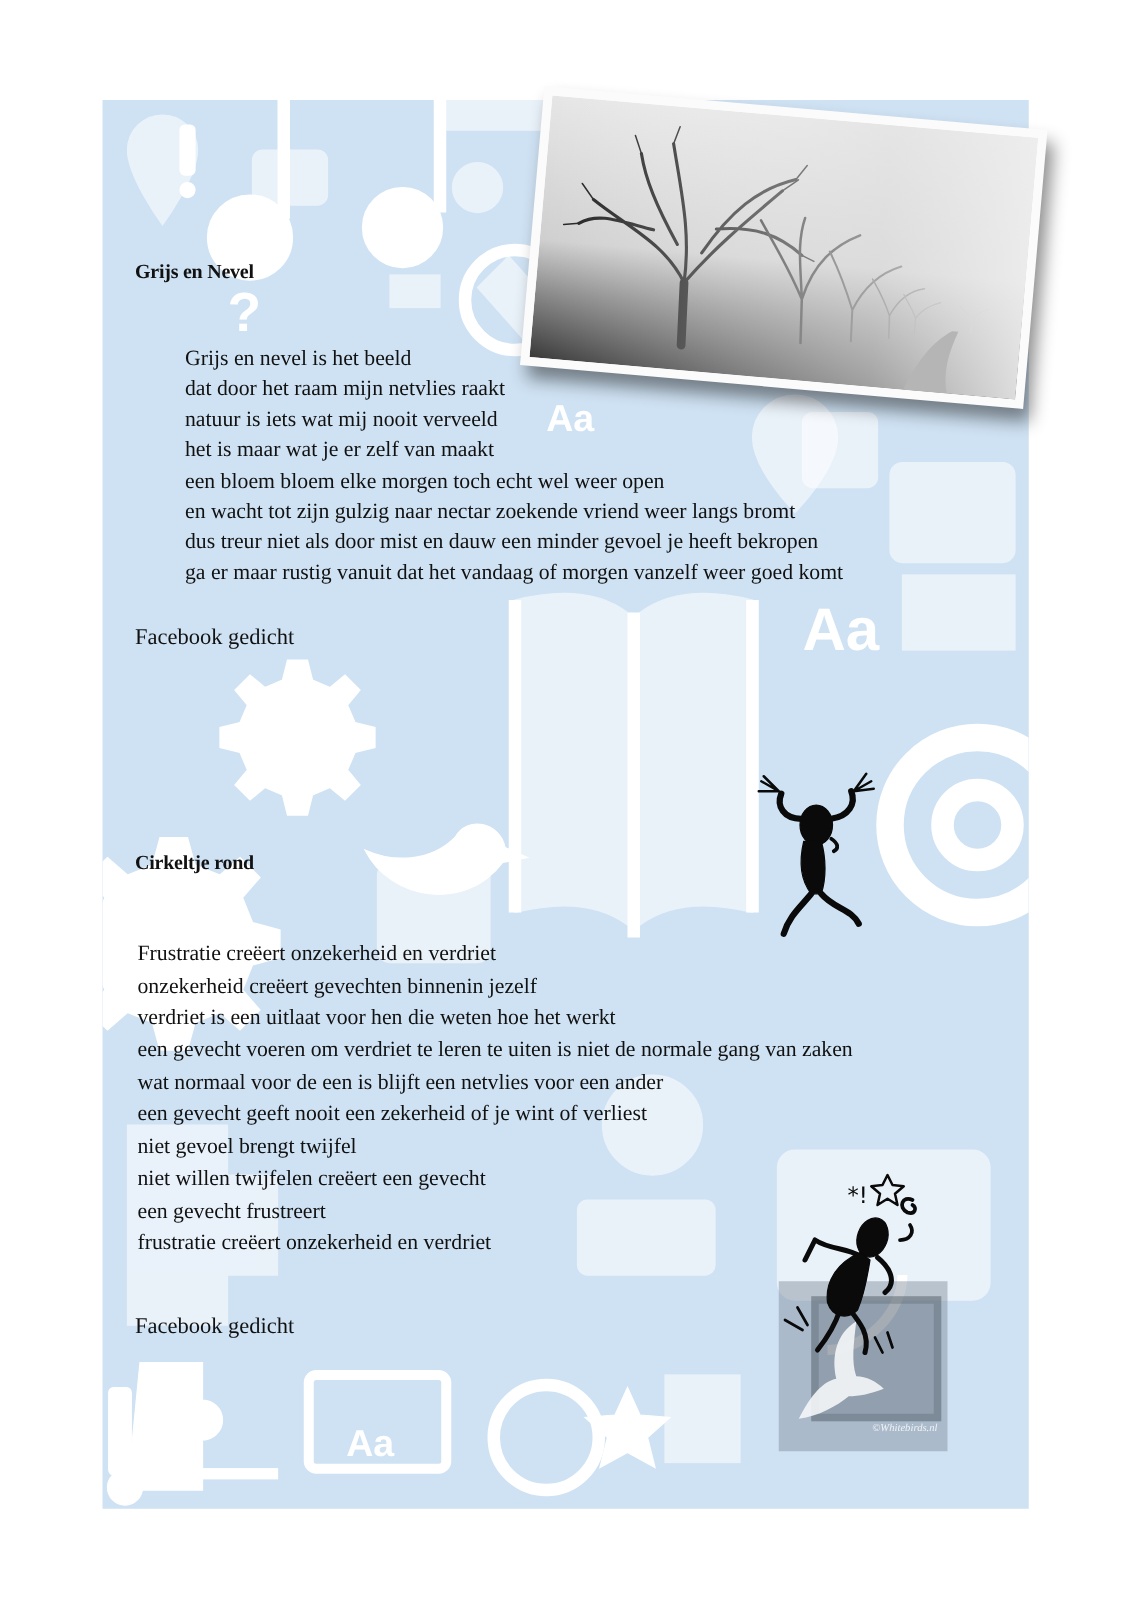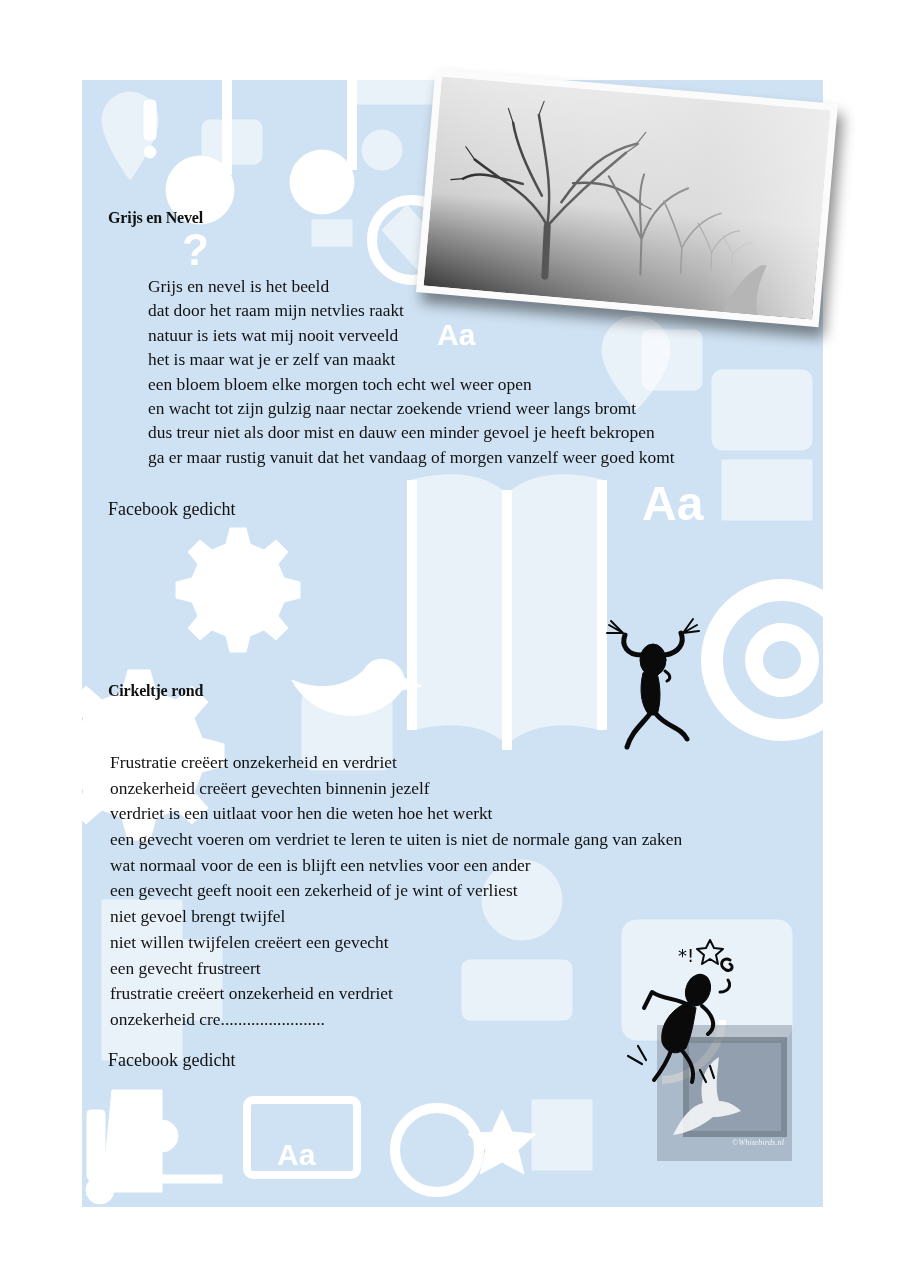--- a/index.html
+++ b/index.html
@@ -29,21 +29,21 @@
   .photo {
     position:absolute; left:425px; top:86px; width:390px; height:210px;
     transform:rotate(5deg); transform-origin:center;
     background:#fbfbfb; padding:7px; box-sizing:content-box;
     box-shadow:6px 10px 14px rgba(0,0,0,0.45);
   }
   .photo svg { display:block; }
 
   .figure { position:absolute; }
   .watermark {
-    position:absolute; left:657px; top:1025px; width:135px; height:136px;
+    position:absolute; left:623px; top:1025px; width:135px; height:136px;
     background:rgba(120,132,145,0.42);
   }
   .watermark .inner {
     position:absolute; left:26px; top:12px; width:92px; height:88px;
     border:6px solid rgba(90,100,112,0.35); background:rgba(70,80,92,0.25);
   }
   .watermark .mark {
     position:absolute; right:8px; bottom:14px; font-size:8.5px; font-style:italic; color:#eef2f5;
   }
 </style>
@@ -169,21 +169,20 @@
   <li>Frustratie creëert onzekerheid en verdriet</li>
   <li>onzekerheid creëert gevechten binnenin jezelf</li>
   <li>verdriet is een uitlaat voor hen die weten hoe het werkt</li>
   <li>een gevecht voeren om verdriet te leren te uiten is niet de normale gang van zaken</li>
   <li>wat normaal voor de een is blijft een netvlies voor een ander</li>
   <li>een gevecht geeft nooit een zekerheid of je wint of verliest</li>
   <li>niet gevoel brengt twijfel</li>
   <li>niet willen twijfelen creëert een gevecht</li>
   <li>een gevecht frustreert</li>
   <li>frustratie creëert onzekerheid en verdriet</li>
-  <li>onzekerheid cre........................</li>
 </ol>
 <div class="source" style="left:108px;top:1050px;">Facebook gedicht</div>
 
 <div class="watermark">
   <div class="inner"></div>
   <svg style="position:absolute;left:6px;top:30px;" width="80" height="90" viewBox="0 0 80 90">
     <path d="M10 80 C20 60 30 50 40 48 C36 30 40 12 56 2 C54 20 52 34 56 46 C64 46 72 50 78 56 C68 60 58 62 50 62 C40 70 26 78 10 80z" fill="#f4f6f8" opacity="0.9"></path>
   </svg>
   <div class="mark">©Whitebirds.nl</div>
 </div>

